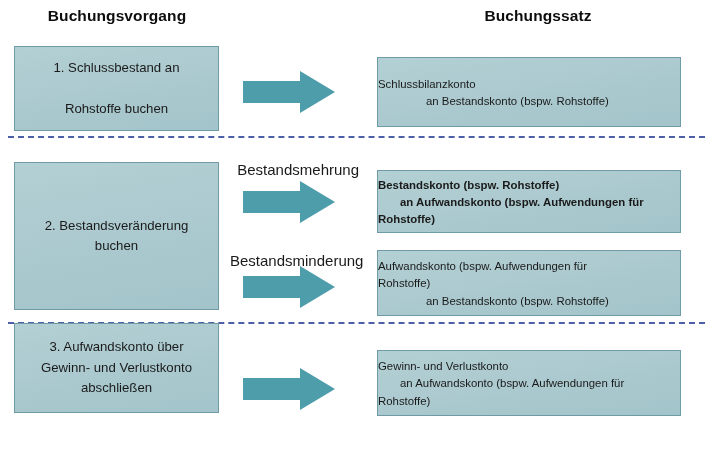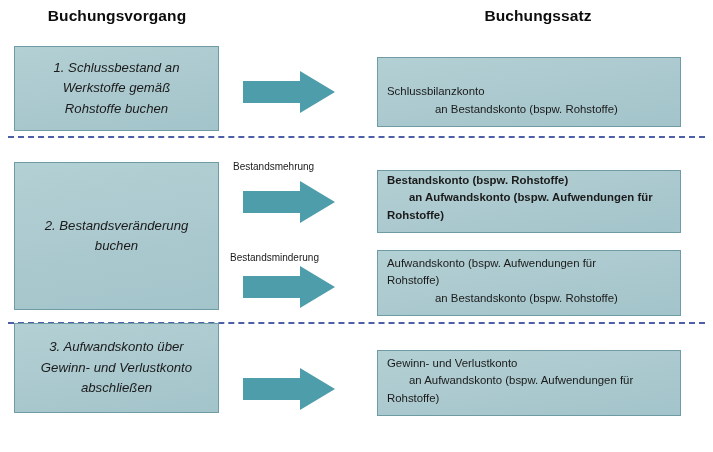--- a/index.html
+++ b/index.html
@@ -45,41 +45,40 @@
     border: 1px solid #6f9ba4;
     background: linear-gradient(170deg, #b3d0d4 0%, #accacf 45%, #a2c4ca 100%);
     display: flex;
     align-items: center;
     justify-content: center;
     text-align: center;
     color: #1a1a1a;
     font-size: 13.2px;
     line-height: 1.55;
     padding: 4px 24px;
-    font-style: italic;
   }
   .proc-box .txt { display: block; }
 
   #proc-box-1 { left: 14px;  top: 46px;  width: 205px; height: 85px; }
   #proc-box-2 { left: 14px;  top: 162px; width: 205px; height: 148px; }
   #proc-box-3 { left: 14px;  top: 323px; width: 205px; height: 90px; }
 
   
   .entry-box {
     position: absolute;
     box-sizing: border-box;
     border: 1px solid #6f9ba4;
     background: linear-gradient(170deg, #b3d0d4 0%, #accacf 45%, #a2c4ca 100%);
     color: #1a1a1a;
     font-size: 11.4px;
     line-height: 1.52;
-    padding: 10px 9px 8px 9px;
+    padding: 10px 9px 8px 0;
     display: flex;
     flex-direction: column;
-    justify-content: flex-end;
+    justify-content: center;
   }
   .entry-line { display: block; white-space: pre-wrap; }
   .entry-line.indent-1 { padding-left: 22px; }
   .entry-line.indent-2 { padding-left: 48px; }
 
   #entry-box-1 { left: 377px; top: 57px;  width: 304px; height: 70px; }
   #entry-box-2 { left: 377px; top: 170px; width: 304px; height: 63px; font-weight: bold; }
   #entry-box-3 { left: 377px; top: 250px; width: 304px; height: 66px; }
   #entry-box-4 { left: 377px; top: 350px; width: 304px; height: 66px; }
 
@@ -92,24 +91,24 @@
   .arrow svg { display: block; width: 100%; height: 100%; }
 
   #arrow-1 { left: 243px; top: 71px; }
   #arrow-2 { left: 243px; top: 181px; }
   #arrow-3 { left: 243px; top: 266px; }
   #arrow-4 { left: 243px; top: 368px; }
 
   
   .arrow-label {
     position: absolute;
-    font-size: 10px;
+    font-size: 15px;
     color: #1a1a1a;
     white-space: nowrap;
-    text-align: left;
+    text-align: right;
     line-height: 1.2;
   }
   #arrow-label-1 { left: 233px; top: 161px; width: 126px; }
   #arrow-label-2 { left: 230px; top: 252px; width: 132px; }
 
   
   .divider {
     position: absolute;
     left: 8px;
     width: 697px;
@@ -124,21 +123,21 @@
 
 <div class="diagram">
 
   <div class="col-heading" id="heading-left">Buchungsvorgang</div>
 
   <div class="col-heading" id="heading-right">Buchungssatz</div>
 
   <div class="proc-box" id="proc-box-1">
     <span class="txt">
       <span>1. Schlussbestand an</span><br>
-      <span>Werkstoffe gemäß</span><br>
+      <br>
       <span>Rohstoffe buchen</span>
     </span>
   </div>
 
   <div class="arrow" id="arrow-1">
     <svg viewBox="0 0 92 42" preserveAspectRatio="none" aria-hidden="true">
       <polygon points="0,10 57,10 57,0 92,21 57,42 57,32 0,32" fill="#4e9dab"></polygon>
     </svg>
   </div>
 

